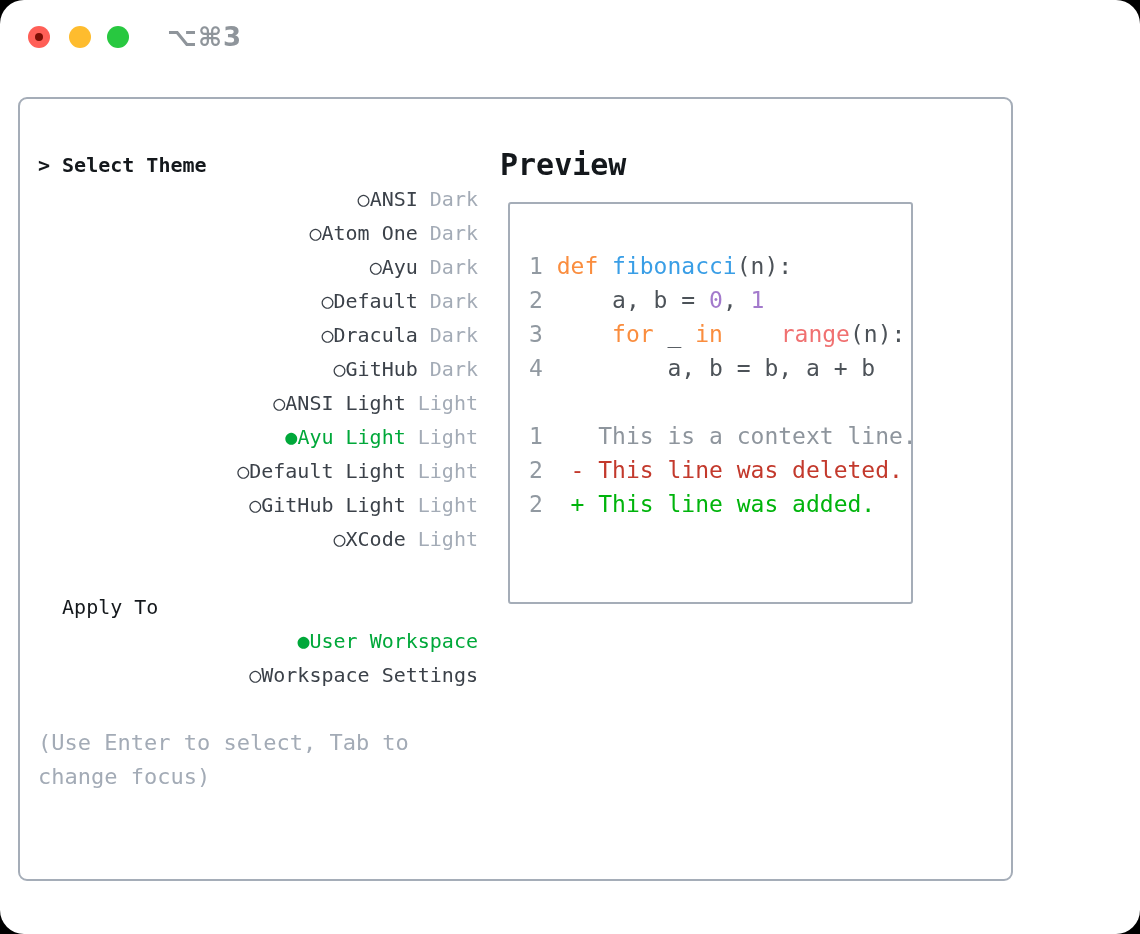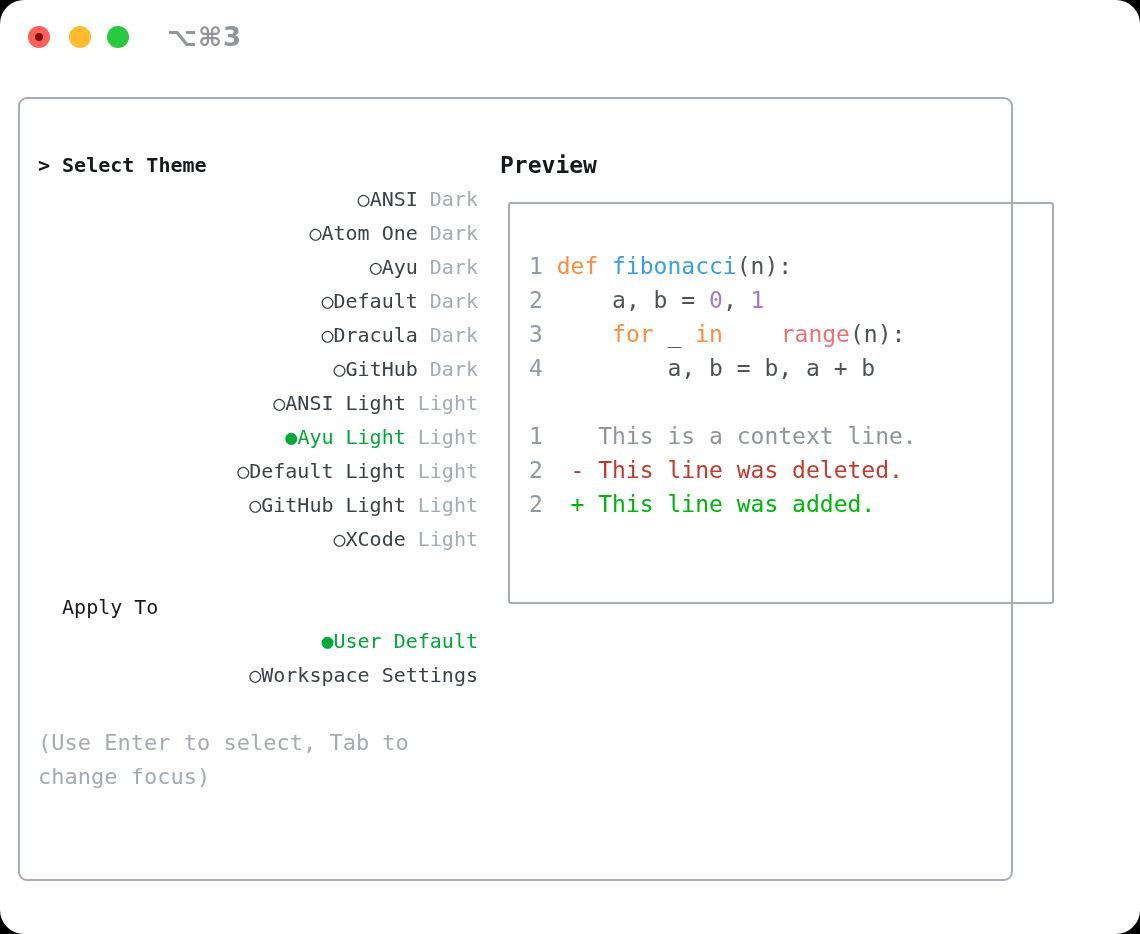--- a/index.html
+++ b/index.html
@@ -32,22 +32,22 @@
   .row.selected .bullet { color:var(--green,#00a83a); }
   .row.selected .label  { color:var(--green,#00a83a); }
   .variant { color:var(--muted,#a3abb6); margin-left:1ch; }
   .indent { margin-left:2ch; }
   .apply-header { color:var(--ink,#14181c); }
   .item-row { cursor:pointer;text-align:right; }
   .help { margin-top:0; width:425px; font-size:22px; line-height:34px;
           color:var(--muted,#a3abb6); }
   
   .preview-title { position:absolute; left:480px; top:49px; height:34px; line-height:34px;
-                   font-size:23px; font-weight:bold; color:var(--ink,#14181c); }
-  .preview-box { position:absolute; left:488px; top:103px; width:546px; height:402px;
+                   font-size:30px; font-weight:bold; color:var(--ink,#14181c); }
+  .preview-box { position:absolute; left:488px; top:103px; width:405px; height:402px;
                  border:2px solid var(--border,#a5adb8); border-radius:3px;
                  padding:45px 20px 0 19px; overflow:hidden; }
   .pline { height:34px; line-height:34px; font-size:23px; white-space:pre; }
   .ln { display:inline-block; width:2ch; color:var(--ln,#9199a1); }
   .tok-kw   { color:var(--kw,#fa8d3e); }
   .tok-fn   { color:var(--fn,#399ee6); }
   .tok-call { color:var(--call,#f07171);margin-left:44px; }
   .tok-num  { color:var(--num-lit,#a37acc); }
   .tok-fg   { color:var(--code-fg,#4c5258); }
   .tok-ctx  { color:var(--ctx,#8e959d); }
@@ -81,21 +81,21 @@
       <div class="row item-row"><span class="bullet">○</span><span class="label">ANSI Light</span><span class="variant">Light</span></div>
       <div class="row item-row selected"><span class="bullet">●</span><span class="label">Ayu Light</span><span class="variant">Light</span></div>
       <div class="row item-row"><span class="bullet">○</span><span class="label">Default Light</span><span class="variant">Light</span></div>
       <div class="row item-row"><span class="bullet">○</span><span class="label">GitHub Light</span><span class="variant">Light</span></div>
       <div class="row item-row"><span class="bullet">○</span><span class="label">XCode</span><span class="variant">Light</span></div>
 
       <div class="spacer"></div>
 
       <div class="row apply-header"><span class="indent">Apply To</span></div>
 
-      <div class="row item-row selected"><span class="bullet">●</span><span class="label">User Default</span></div>
+      <div class="row item-row selected"><span class="bullet">●</span><span class="label">User Workspace</span></div>
       <div class="row item-row"><span class="bullet">○</span><span class="label">Workspace Settings</span></div>
 
       <div class="spacer"></div>
 
       <div class="help">(Use Enter to select, Tab to change focus)</div>
     </div>
 
     <div class="preview-title">Preview</div>
 
     <div class="preview-box">

